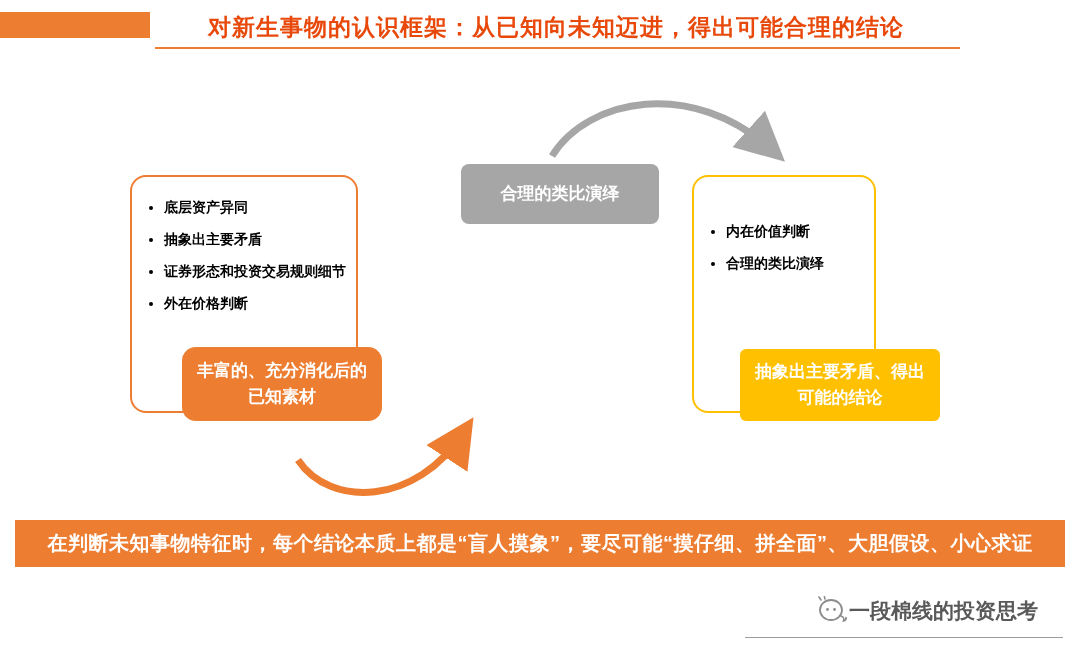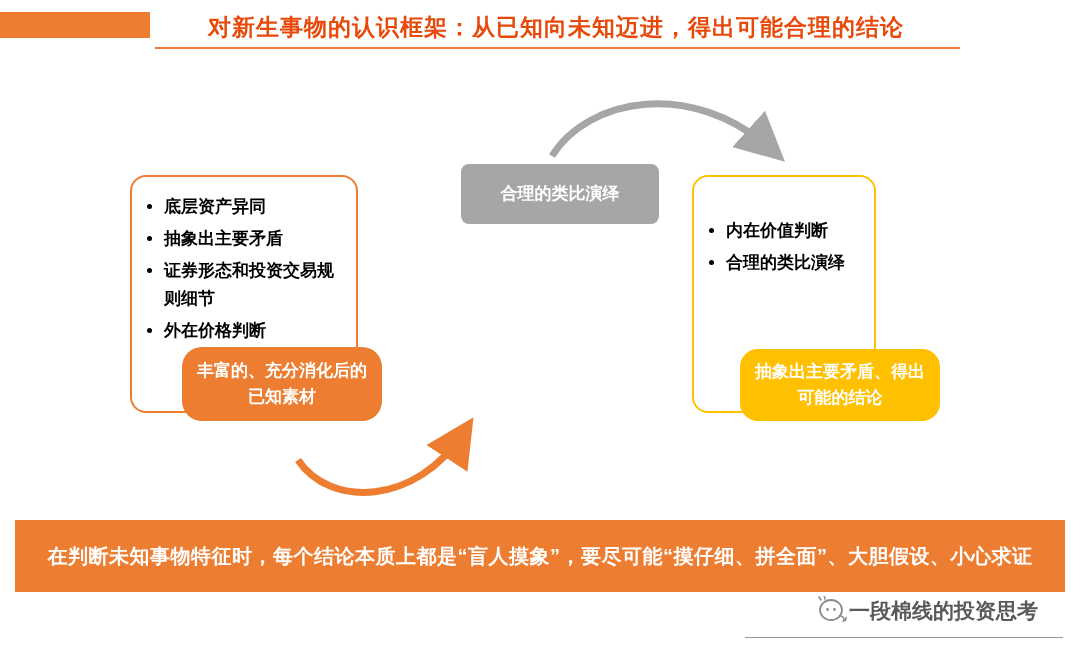--- a/index.html
+++ b/index.html
@@ -40,21 +40,21 @@
     box-sizing: border-box;
   }
   .box-left  { left: 130px; top: 175px; width: 228px; height: 238px; border: 2px solid #ED7D31; }
   .box-mid   { left: 413px; top: 173px; width: 218px; height: 240px; border: 2px solid #BFBFBF; border-radius: 10px; }
   .box-right { left: 692px; top: 175px; width: 184px; height: 238px; border: 2px solid #FFC000; }
 
   .bullets {
     margin: 0; padding: 0 10px 0 32px;
     list-style: disc;
     color: #000;
-    font-size: 17px;
+    font-size: 14px;
     font-weight: 600;
     line-height: 28px;
   }
   .box-left  .bullets { margin-top: 16px; }
   .box-mid   .bullets { margin-top: 96px; }
   .box-right .bullets { margin-top: 40px; }
   .bullets li { margin-bottom: 4px; }
 
   
   .label {
@@ -63,37 +63,37 @@
     font-weight: bold;
     font-size: 17px;
     line-height: 1.55;
     text-align: center;
     display: flex; align-items: center; justify-content: center;
     box-sizing: border-box;
     padding: 6px 14px;
   }
   .label-orange {
     left: 182px; top: 347px; width: 200px; height: 74px;
-    background: #ED7D31; border-radius: 20px;
+    background: #ED7D31; border-radius: 14px;
   }
   .label-gray {
     left: 461px; top: 164px; width: 198px; height: 60px;
     background: #A6A6A6; border-radius: 8px;
   }
   .label-yellow {
     left: 740px; top: 349px; width: 200px; height: 72px;
-    background: #FFC000; border-radius: 18px;
+    background: #FFC000; border-radius: 6px;
   }
 
   .arrows-layer { position: absolute; left: 0; top: 0; pointer-events: none; }
 
   
   .footer-bar {
     position: absolute; left: 15px; top: 520px;
-    width: 1050px; height: 72px;
+    width: 1050px; height: 47px;
     background: #ED7D31;
     color: #ffffff;
     font-size: 20px; font-weight: bold;
     letter-spacing: 0.5px;
     display: flex; align-items: center; justify-content: center;
     text-align: center;
   }
 
   
   .watermark {

